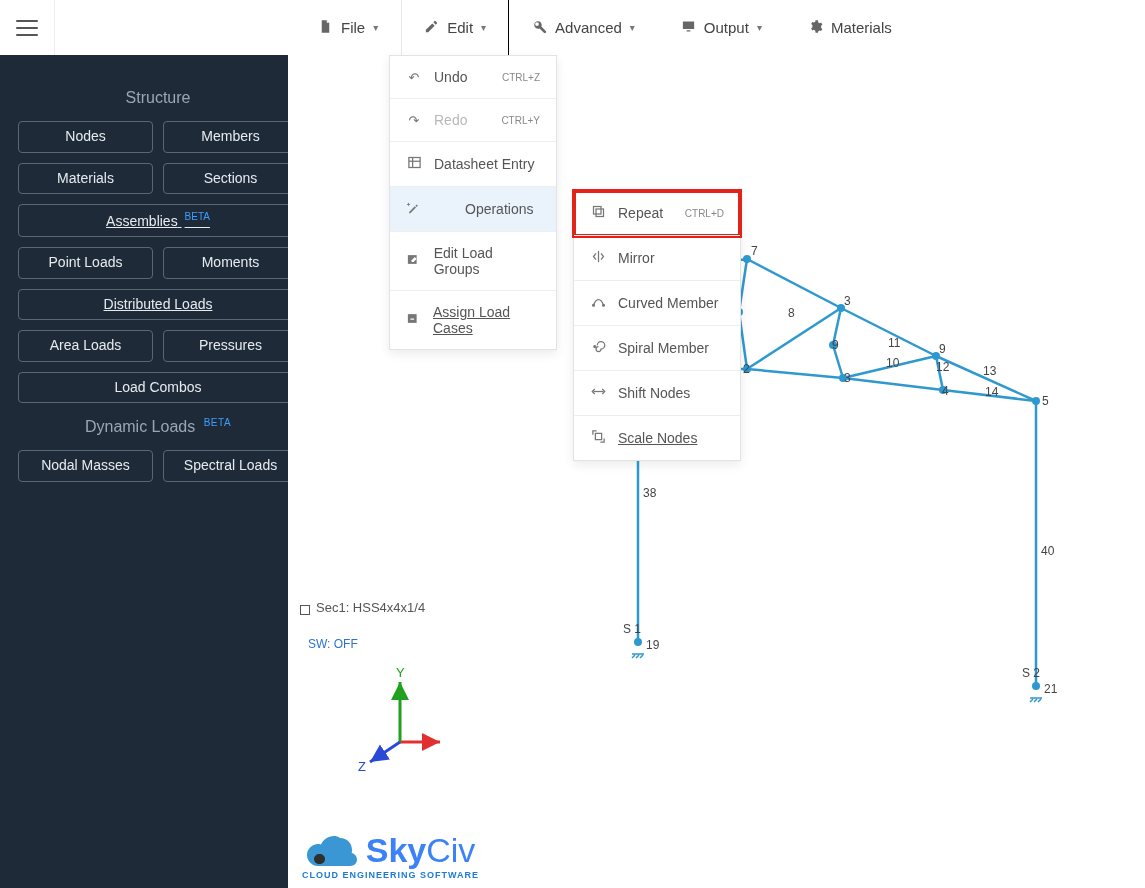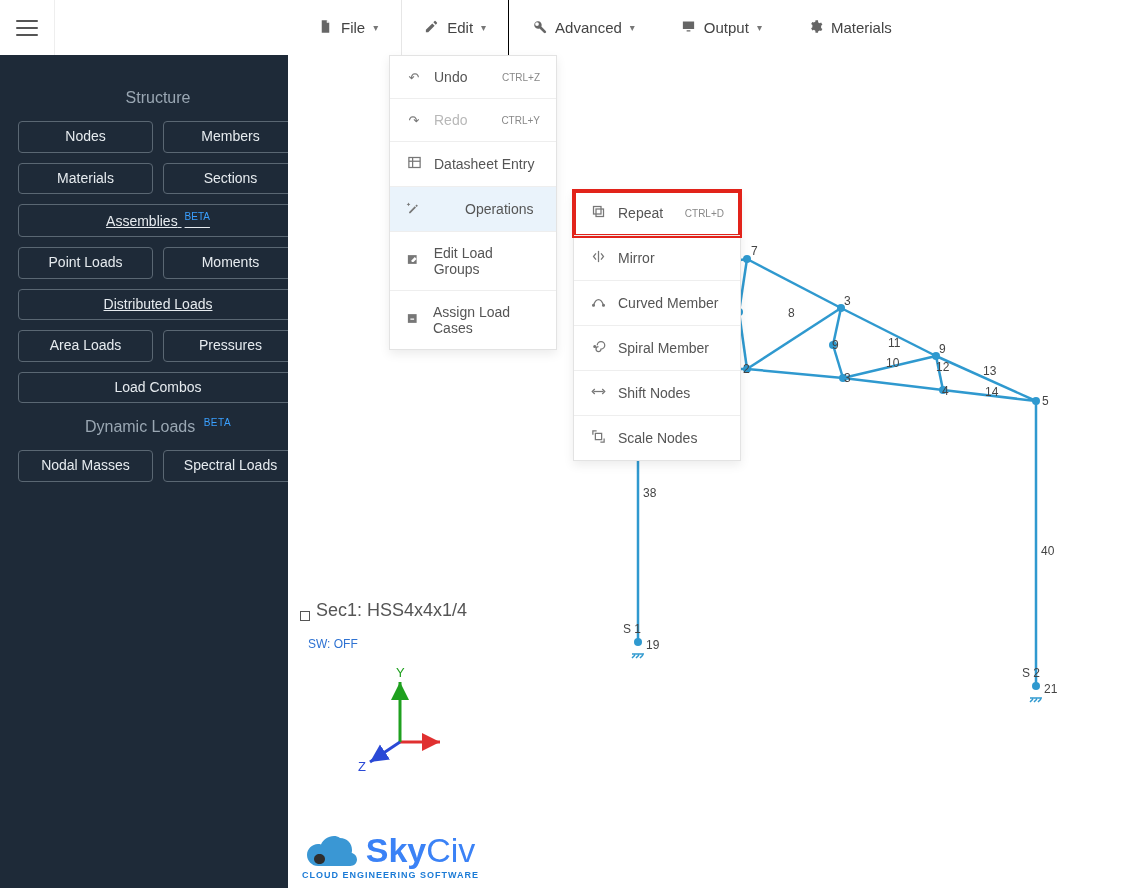--- a/index.html
+++ b/index.html
@@ -21,36 +21,36 @@
   .side-section-title { text-align: center; font-size: 16px; color: #9aa7b3; margin: 14px 0 14px; font-weight: 400; }
   .side-section-title .beta { color: #3aa0ff; font-size: 10px; vertical-align: super; margin-left: 4px; letter-spacing: 0.5px; }
   .btn-row { display: flex; gap: 10px; margin-bottom: 10px; }
   .side-btn { flex: 1; border: 1px solid #5a6773; background: transparent; color: #e6ebef; font-size: 14px; padding: 6px 6px; border-radius: 4px; text-align: center; cursor: pointer; line-height: 1.25; }
   .side-btn.full { width: 100%; text-decoration: underline; }
 
   
   .canvas { position: absolute; top: 55px; left: 288px; right: 0; bottom: 0; background: #fff; }
   .canvas svg.model { position: absolute; top: 0; left: 0; width: 100%; height: 100%; }
 
-  .legend { position: absolute; left: 12px; top: 545px; font-size: 18px; color: #555; display: flex; align-items: flex-end; gap: 6px; }
+  .legend { position: absolute; left: 12px; top: 545px; font-size: 13px; color: #555; display: flex; align-items: flex-end; gap: 6px; }
   .legend .sq { width: 10px; height: 10px; border: 1px solid #555; display: inline-block; }
   .sw { position: absolute; left: 20px; top: 582px; font-size: 12px; color: #2e72d2; }
 
   .axis-gizmo { position: absolute; left: 42px; top: 612px; width: 110px; height: 110px; }
 
   .brand { position: absolute; left: 14px; bottom: 8px; display: flex; flex-direction: column; align-items: center; color: #1b3a66; }
   .brand .row1 { display:flex; align-items:center; gap:6px;}
   .brand .civ { font-size: 34px; font-weight: 400; color: #3b82f6; }
   .brand .civ b { font-weight: 600; }
   .brand .sub { font-size: 9px; letter-spacing: 1px; color: #1b7bd6; font-weight: 600; }
 
   
   .dropdown { position: absolute; top: 55px; left: 389px; width: 168px; background: #fff; border: 1px solid #e3e3e3; box-shadow: 0 4px 10px rgba(0,0,0,0.08); z-index: 20; }
   .dd-item { display: flex; align-items: center; gap: 12px; padding: 13px 16px; font-size: 14px; color: #555; border-bottom: 1px solid #eee; cursor: pointer; position: relative; }
-  .dd-item:last-child { border-bottom: none; }
+  .dd-item:last-child { border-bottom: none; text-decoration: underline; }
   .dd-item.disabled { color: #b8b8b8; cursor: default; }
   .dd-item.hover { background: #eaf3fb; gap: 44px; }
   .dd-item .kbd { margin-left: auto; font-size: 10px; color: #888; }
   .dd-item .sub-caret { margin-left: auto; font-size: 11px; color: #888; }
   .dd-icon { width: 16px; text-align: center; color: #777; font-size: 13px; }
 
   .submenu { position: absolute; top: 190px; left: 557px; width: 168px; background: #fff; border: 1px solid #e3e3e3; box-shadow: 0 4px 10px rgba(0,0,0,0.08); z-index: 30; margin-left: 16px; }
   .submenu .highlight-box { position: absolute; top: -2px; left: -2px; right: -2px; height: 49px; border: 4px solid #e2231a; pointer-events: none; }
 
   

